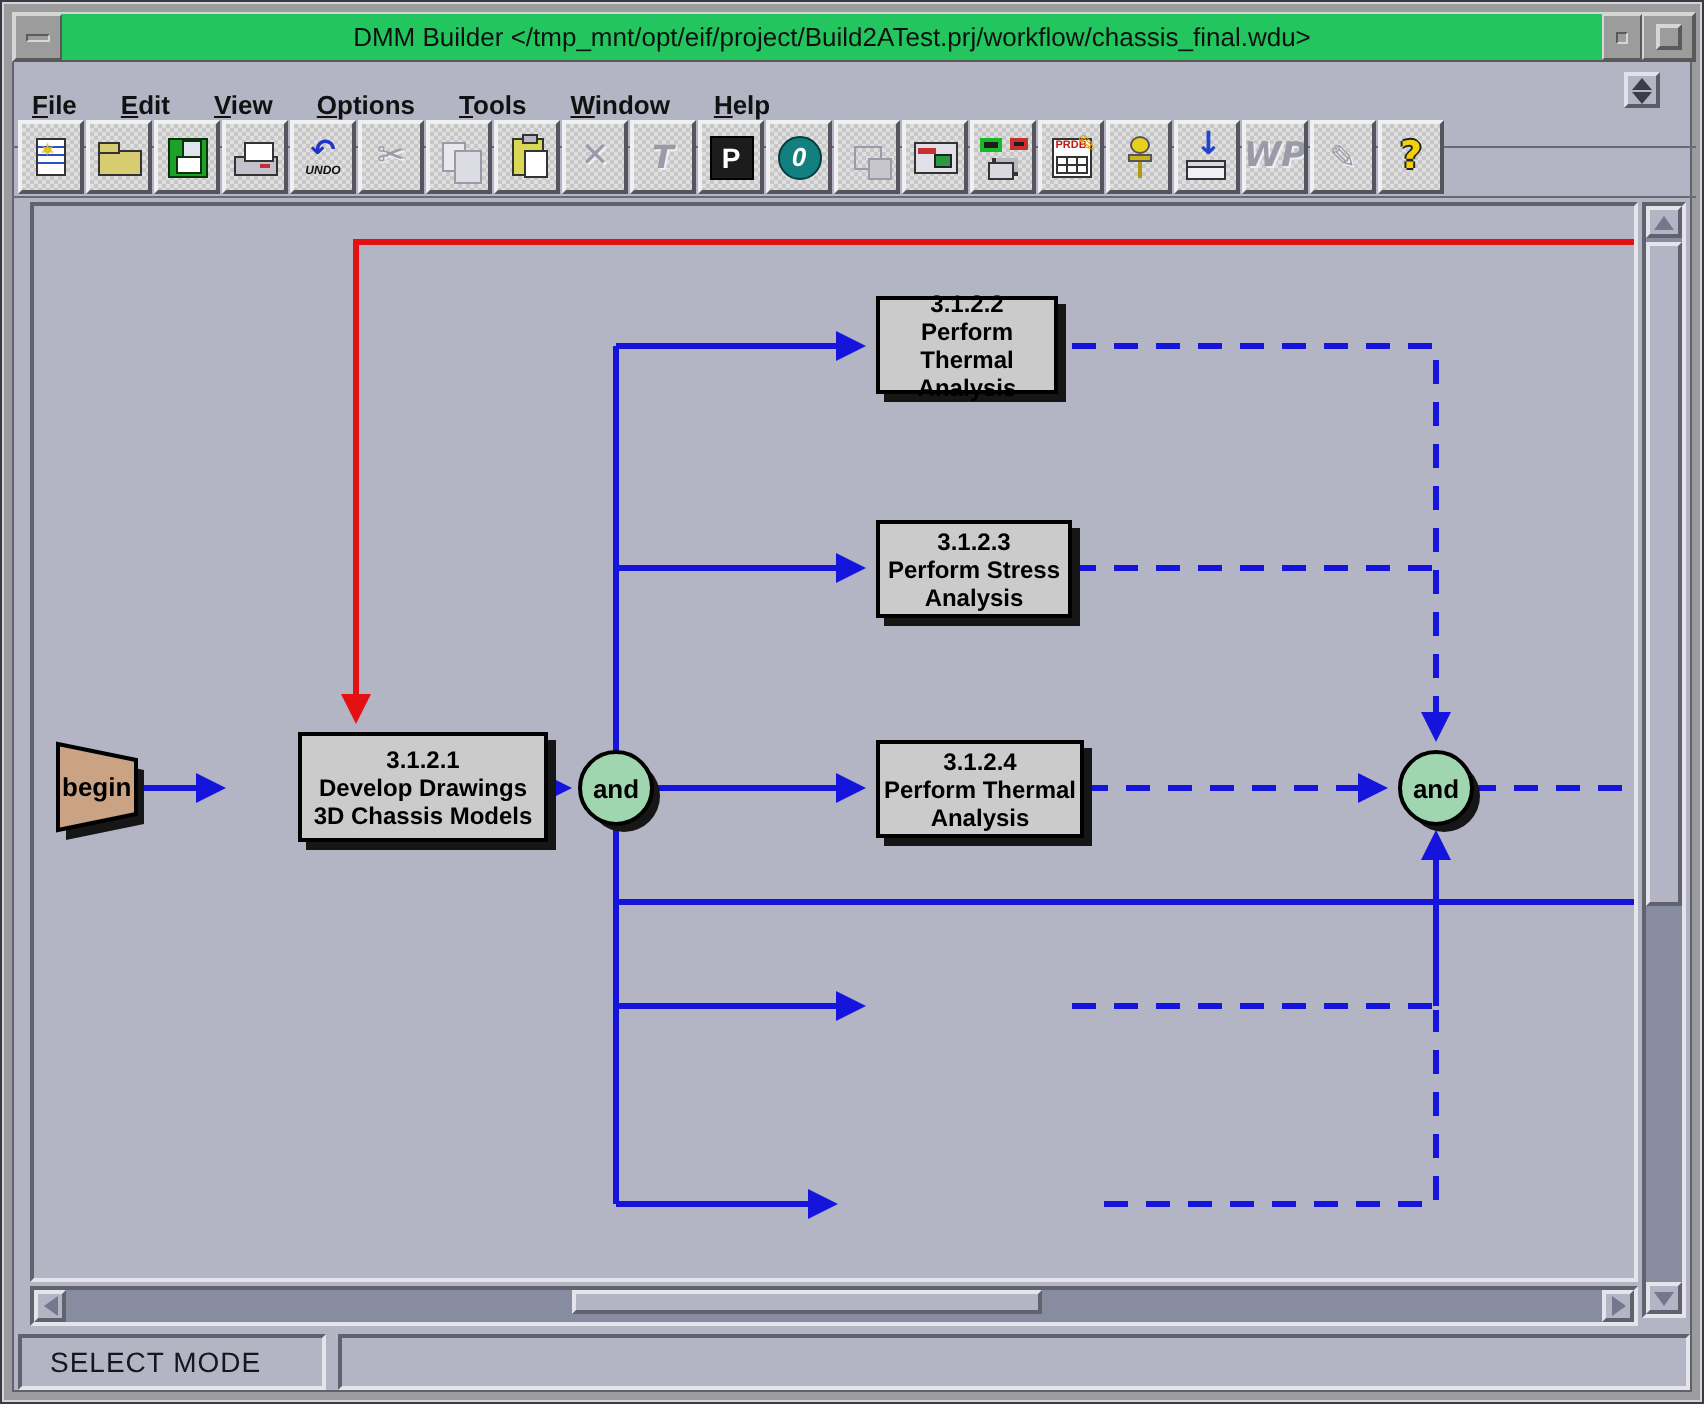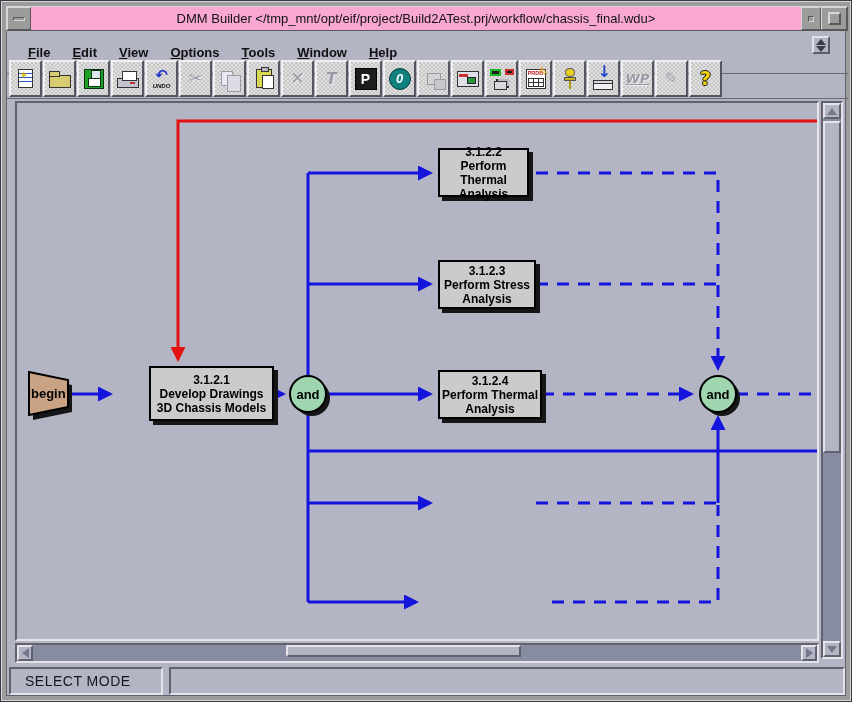--- a/index.html
+++ b/index.html
@@ -8,36 +8,36 @@
     position:relative;width:852px;height:702px;margin:0 auto;
     background:#b3b5c5;
     font-family:"Liberation Sans","DejaVu Sans",sans-serif;
     border:1px solid #3a3a42;
     box-shadow: inset 0 0 0 1px #d4d4da, inset 0 0 0 5px #9c9c9c, inset 0 0 0 6px #62626e;
     overflow:hidden;
   }
   
   .titlebar{
     position:absolute;left:5px;top:5px;width:842px;height:25px;
-    background:#f9a8d4;display:flex;align-items:center;
+    background:#22c55e;display:flex;align-items:center;
     border:1px solid;border-color:#d6d6d6 #595959 #595959 #d6d6d6;
   }
   .tb-btn{height:100%;background:#9c9c9c;border:1px solid;border-color:#d6d6d6 #595959 #595959 #d6d6d6;
     display:flex;align-items:center;justify-content:center;flex:0 0 auto;cursor:default;}
   .tb-min{width:24px;}
   .tb-min .dash{width:12px;height:4px;background:#9c9c9c;border:1px solid;border-color:#595959 #d6d6d6 #d6d6d6 #595959;}
   .tb-title{flex:1;text-align:center;font-size:13px;color:#111;white-space:nowrap;overflow:hidden;}
   .tb-dot{width:20px;}
   .tb-dot .dot{width:6px;height:6px;background:#9c9c9c;border:1px solid;border-color:#595959 #d6d6d6 #d6d6d6 #595959;}
   .tb-max{width:26px;}
   .tb-max .sq{width:13px;height:13px;background:#9c9c9c;border:2px solid;border-color:#d6d6d6 #595959 #595959 #d6d6d6;}
   
   .menubar{
     position:absolute;left:5px;top:31px;width:842px;height:42px;
-    display:flex;align-items:center;gap:2px;padding-left:12px;
+    display:flex;align-items:center;gap:2px;padding-left:0;
     border-bottom:1px solid #6a6a76;
   }
   .menu-item{font-size:13px;font-weight:bold;color:#111;padding:3px 10px;cursor:default;}
   .menu-item .accel{text-decoration:underline;}
   .menu-spinner{position:absolute;right:18px;top:4px;width:18px;height:18px;
     background:#b3b5c5;border:2px solid;border-color:#e2e2ea #5c5c68 #5c5c68 #e2e2ea;
     display:flex;flex-direction:column;align-items:center;justify-content:center;gap:1px;}
   .tri-up{width:0;height:0;border-left:5px solid transparent;border-right:5px solid transparent;border-bottom:6px solid #3c3c46;}
   .tri-dn{width:0;height:0;border-left:5px solid transparent;border-right:5px solid transparent;border-top:6px solid #3c3c46;}
   
@@ -233,21 +233,21 @@
           <div class="stem"></div>
         </div>
     </div>
     <div class="tbtn">
       <div class="ic-drop">
           <span class="gl arr">↓</span>
           <div class="stack"></div>
         </div>
     </div>
     <div class="tbtn">
-        <span class="gl dis" style="font-size:13px;font-weight:bold;font-style:italic;text-decoration:underline;">WP</span>
+        <span class="gl dis" style="font-size:17px;font-weight:bold;font-style:italic;">WP</span>
       </div>
     <div class="tbtn">
         <span class="gl dis" style="font-size:16px;">✎</span>
       </div>
     <div class="tbtn">
         <span class="gl ic-help">?</span>
       </div>
   </div>
 
   <div class="canvas">

